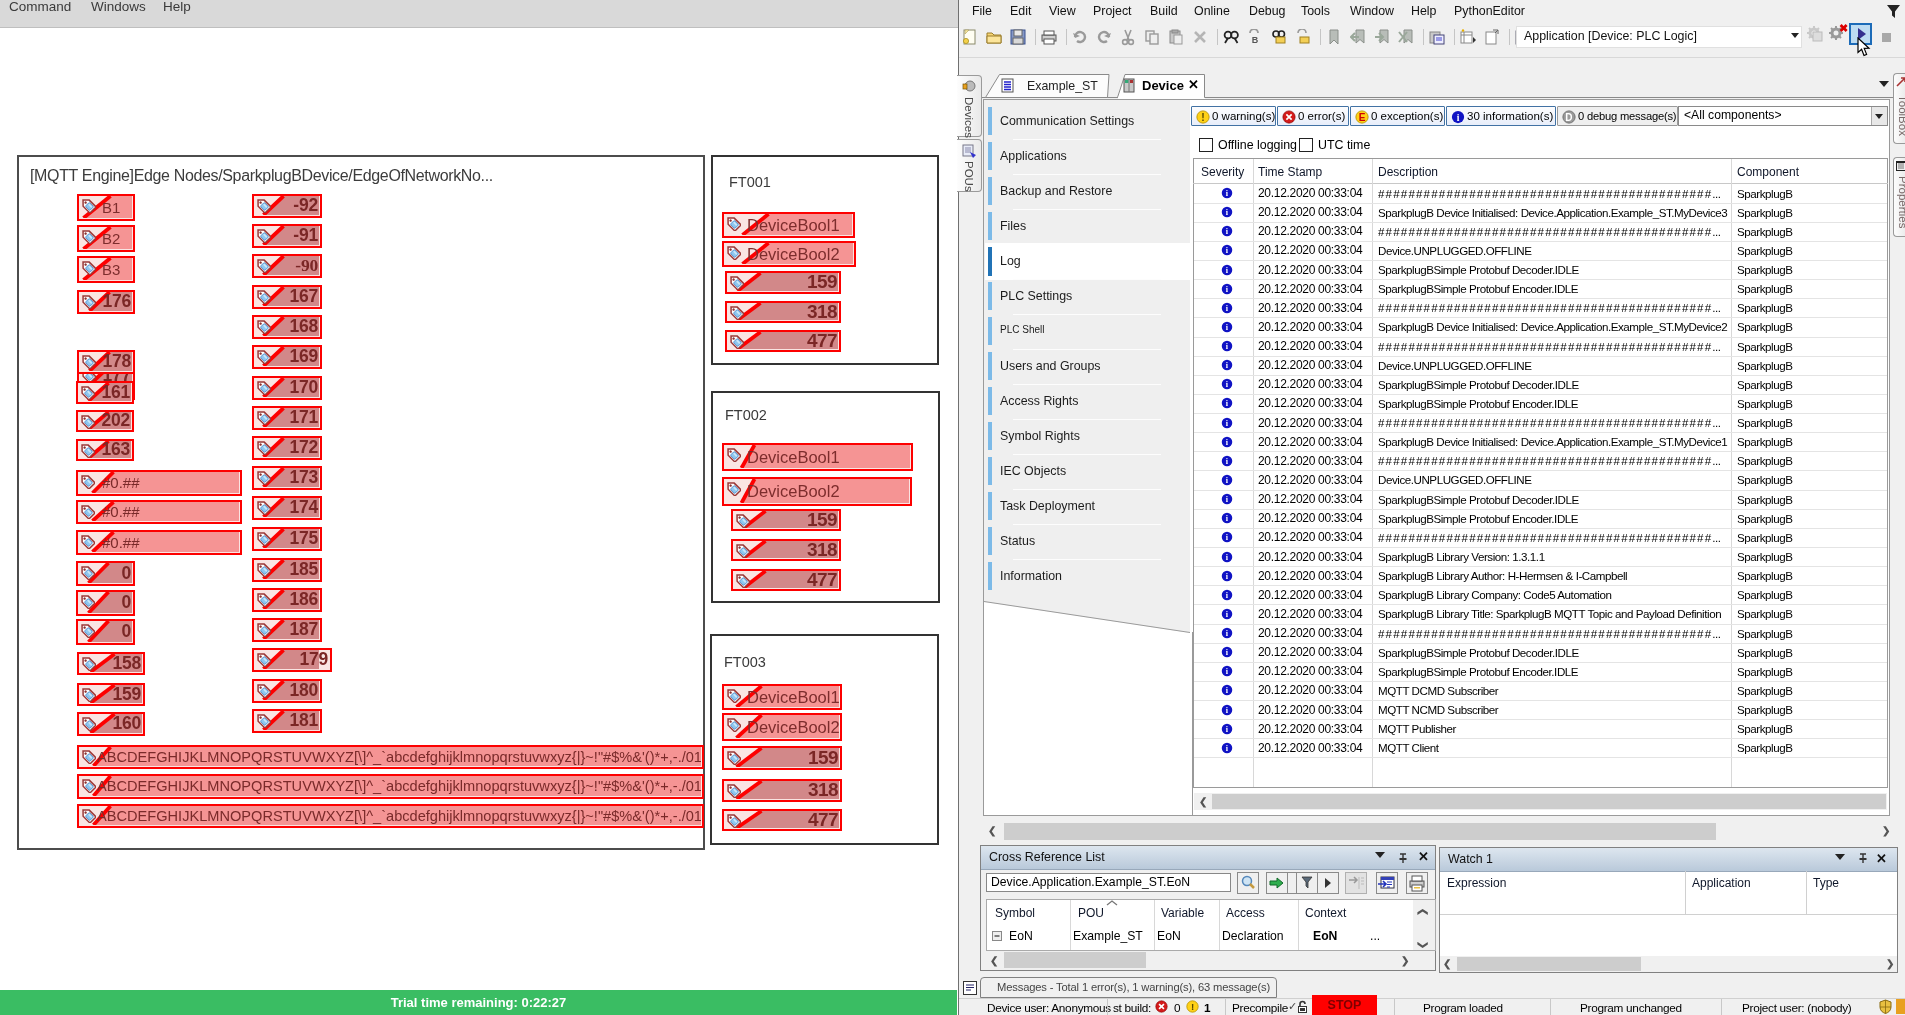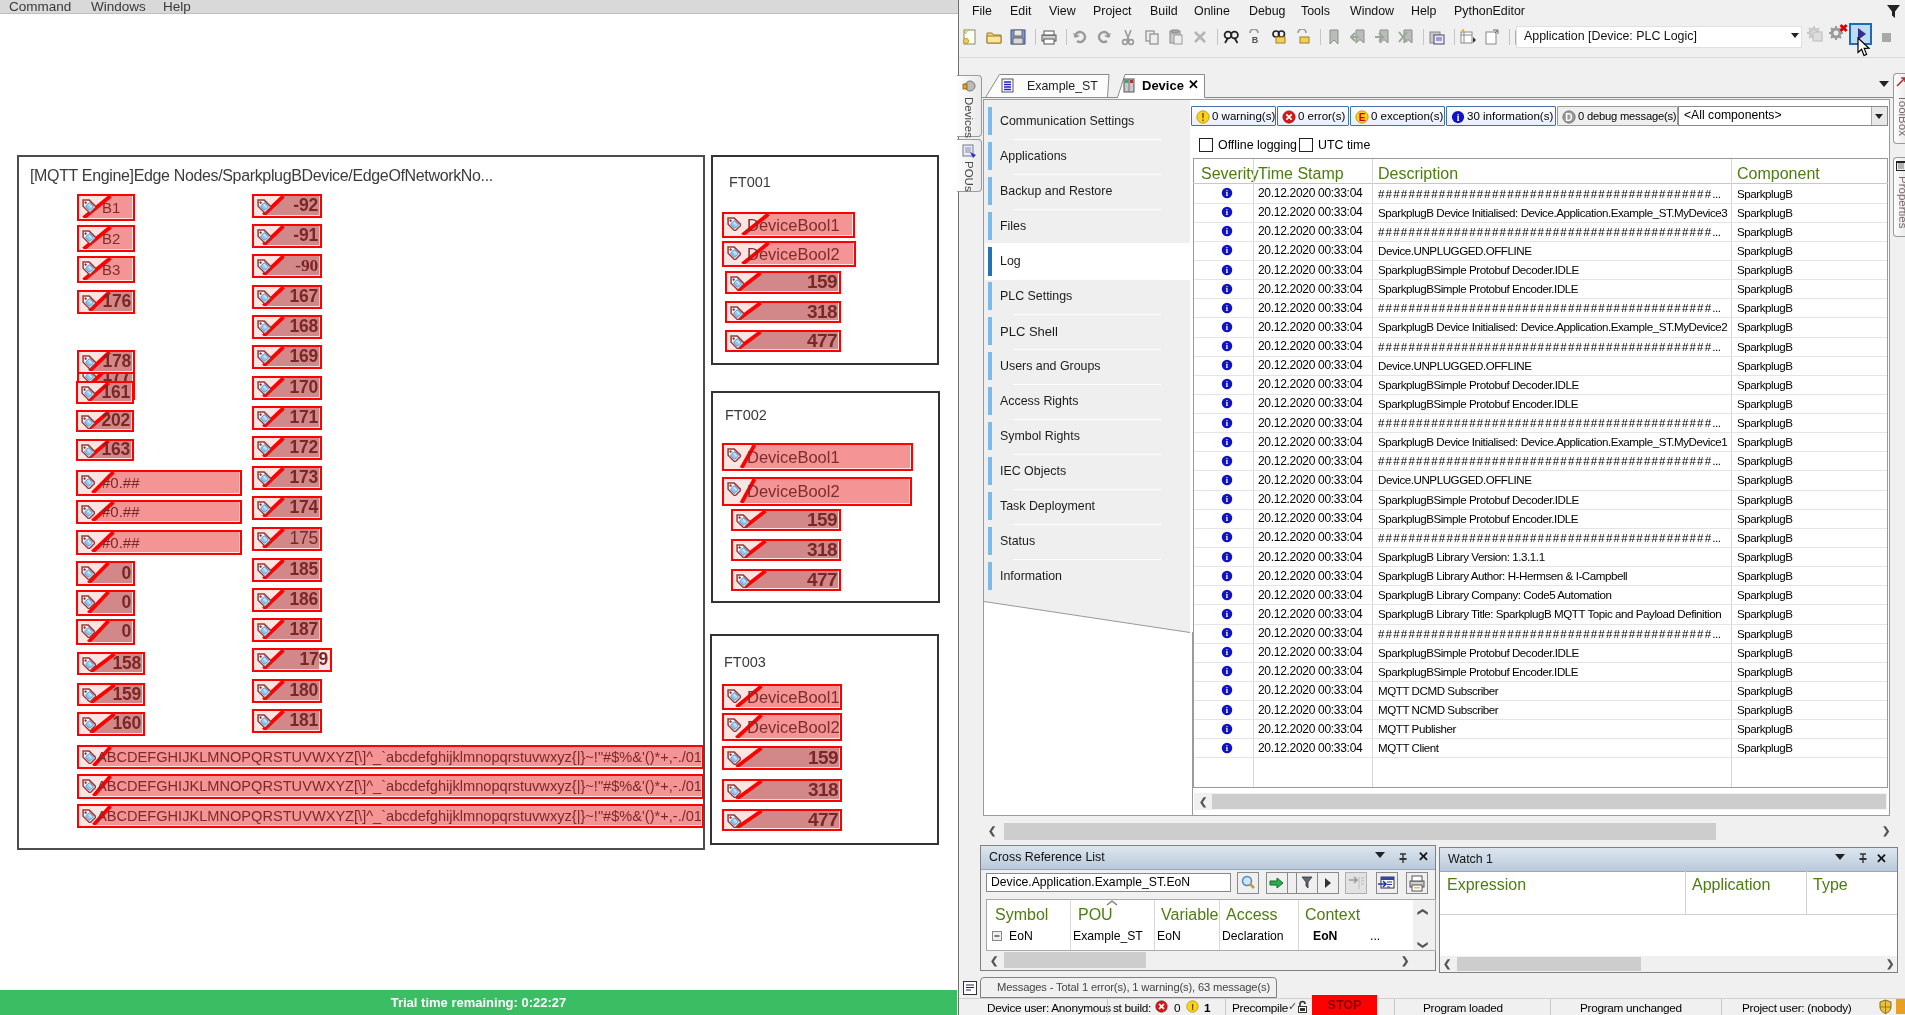--- a/index.html
+++ b/index.html
@@ -3,21 +3,21 @@
 html,body{margin:0;padding:0;width:1905px;height:1015px;overflow:hidden;background:#fff;
 font-family:"Liberation Sans",sans-serif;}
 .abs{position:absolute}
 .bb{box-sizing:border-box}
 .vtab{position:absolute;box-sizing:border-box;border:1px solid #9a9a9a;border-left:none;border-radius:0 4px 4px 0;background:linear-gradient(to right,#fdfdfd,#e9e9e9)}
 .vtxt{writing-mode:vertical-rl;font-size:11.5px;color:#4a4a4a;}
 .fbtn{position:absolute;box-sizing:border-box;height:20px;border:1px solid #4272a4;background:linear-gradient(#fdfdfe,#e8eefa);font-size:11.5px;color:#000;border-radius:1px}
 .fico{position:absolute;left:4px;top:3px}
 .ftx{position:absolute;left:20px;top:3px;white-space:nowrap}
 .sep{position:absolute;width:1px;background:#c8c8c8}
-.hdr{font-size:16px;color:#4d7c0f;position:absolute;white-space:nowrap}
+.hdr{font-size:12px;color:#0f172a;position:absolute;white-space:nowrap}
 .cell{position:absolute;font-size:11.6px;letter-spacing:-0.45px;color:#000;white-space:nowrap}
 .ts{position:absolute;font-size:12px;letter-spacing:-0.3px;color:#000;white-space:nowrap}
 .st{position:absolute;font-size:11.8px;letter-spacing:-0.3px;color:#000;white-space:nowrap}
 .btn21{position:absolute;box-sizing:border-box;width:22px;height:22px;border:1px solid #8a8a8a;background:#efefef}
 .titlebar{position:absolute;left:0;top:0;right:0;height:23px;background:linear-gradient(#dde6ef,#b9c9da);border-bottom:1px solid #98a8ba}
 .ttxt{position:absolute;left:8px;top:4px;font-size:12.4px;color:#111}
 .scrl{position:absolute;background:#f0f0f0}
 .thumb{position:absolute;background:#cdcdcd}
 .arr{position:absolute;font-size:10px;color:#555;font-weight:bold;line-height:14px}
 
@@ -50,21 +50,21 @@
 </symbol>
 <symbol id="dbg" viewBox="0 0 16 16">
  <circle cx="8" cy="8" r="7" fill="#9a9a9a" stroke="#6a6a6a" stroke-width="1"></circle>
  <text x="8" y="12.5" font-size="11.5" font-weight="bold" fill="#fff" text-anchor="middle">D</text>
 </symbol>
 <symbol id="cursor" viewBox="0 0 14 20">
  <path d="M1 1 L1 15.5 L4.6 12.3 L7 18.5 L9.6 17.4 L7.2 11.4 L12 11.2 Z" fill="#fff" stroke="#000" stroke-width="1.2"></path>
 </symbol>
 </defs>
   </svg>
-<div class="abs bb" style="left:0;top:0;width:958px;height:14px;background:#d9d9d9;border-bottom:1px solid #bfbfbf">
+<div class="abs bb" style="left:0;top:0;width:958px;height:28px;background:#d9d9d9;border-bottom:1px solid #bfbfbf">
 <div class="abs" style="left:9px;top:0;line-height:13px;font-size:13.5px;color:#3a3a3a">Command</div>
 <div class="abs" style="left:91px;top:0;line-height:13px;font-size:13.5px;color:#3a3a3a">Windows</div>
 <div class="abs" style="left:163px;top:0;line-height:13px;font-size:13.5px;color:#3a3a3a">Help</div>
 </div>
 <div class="abs bb" style="left:17px;top:155px;width:688px;height:695px;border:2px solid #4c4c4c;background:#fff"></div>
 <div class="abs" style="left:30px;top:167px;font-size:16px;letter-spacing:-0.35px;color:#3c3c3c">[MQTT Engine]Edge Nodes/SparkplugBDevice/EdgeOfNetworkNo...</div>
 <div class="abs bb" style="left:711px;top:155px;width:228px;height:210px;border:2px solid #333;background:#fff"></div>
 <div class="abs" style="left:729px;top:174px;font-size:14.5px;color:#3a3a3a">FT001</div>
 <div class="abs bb" style="left:711px;top:391px;width:229px;height:212px;border:2px solid #333;background:#fff"></div>
 <div class="abs" style="left:725px;top:407px;font-size:14.5px;color:#3a3a3a">FT002</div>
@@ -391,21 +391,21 @@
     <div class="abs" style="right:2px;top:0;height:19px;line-height:19px;font-weight:bold;font-size:17.5px;color:#7b2726;letter-spacing:-0.2px">174</div>
   </div>
 <div class="abs bb" style="left:252px;top:527px;width:70px;height:24px;border:2.5px solid #fd0000;background:#fae5e3;">
     <svg class="abs" style="left:0;top:0" width="65" height="19" viewBox="0 0 65 19">
       <polygon points="29.5,0 65,0 65,19 9.5,19" fill="#d28889"></polygon>
       <line x1="9.5" y1="19" x2="29.5" y2="0" stroke="#fd0000" stroke-width="3.8"></line>
     </svg>
     <svg class="abs" style="left:1px;top:1px" width="16" height="16" viewBox="0 0 16 16">
       <use href="#tg"></use>
     </svg>
-    <div class="abs" style="right:2px;top:0;height:14px;line-height:19px;font-weight:normal;font-size:17.5px;color:#7b2726;letter-spacing:-0.2px">175</div>
+    <div class="abs" style="right:2px;top:0;height:14px;line-height:19px;font-weight:bold;font-size:17.5px;color:#7b2726;letter-spacing:-0.2px">175</div>
   </div>
 <div class="abs bb" style="left:252px;top:558px;width:70px;height:24px;border:2.5px solid #fd0000;background:#fae5e3;">
     <svg class="abs" style="left:0;top:0" width="65" height="19" viewBox="0 0 65 19">
       <polygon points="29.5,0 65,0 65,19 9.5,19" fill="#d28889"></polygon>
       <line x1="9.5" y1="19" x2="29.5" y2="0" stroke="#fd0000" stroke-width="3.8"></line>
     </svg>
     <svg class="abs" style="left:1px;top:1px" width="16" height="16" viewBox="0 0 16 16">
       <use href="#tg"></use>
     </svg>
     <div class="abs" style="right:2px;top:0;height:19px;line-height:19px;font-weight:bold;font-size:17.5px;color:#7b2726;letter-spacing:-0.2px">185</div>
@@ -802,21 +802,21 @@
 <div class="abs" style="left:1000px;top:219px;font-size:12.4px;color:#1c1c1c">Files</div>
 <div class="abs" style="left:1013px;top:244px;width:148px;height:1px;background:#fdfdfd"></div>
 <div class="abs" style="left:985px;top:243px;width:205px;height:37px;background:#fff"></div>
 <div class="abs" style="left:988px;top:247px;width:4px;height:29px;background:#2173b6"></div>
 <div class="abs" style="left:1000px;top:254px;font-size:12.4px;color:#1c1c1c">Log</div>
 <div class="abs" style="left:1013px;top:279px;width:148px;height:1px;background:#fdfdfd"></div>
 <div class="abs" style="left:988px;top:282px;width:4px;height:28px;background:#7cbae8"></div>
 <div class="abs" style="left:1000px;top:289px;font-size:12.4px;color:#1c1c1c">PLC Settings</div>
 <div class="abs" style="left:1013px;top:314px;width:148px;height:1px;background:#fdfdfd"></div>
 <div class="abs" style="left:988px;top:317px;width:4px;height:28px;background:#7cbae8"></div>
-<div class="abs" style="left:1000px;top:324px;font-size:13px;color:#1c1c1c">PLC Shell</div>
+<div class="abs" style="left:1000px;top:324px;font-size:10px;color:#1c1c1c">PLC Shell</div>
 <div class="abs" style="left:1013px;top:349px;width:148px;height:1px;background:#fdfdfd"></div>
 <div class="abs" style="left:988px;top:352px;width:4px;height:28px;background:#7cbae8"></div>
 <div class="abs" style="left:1000px;top:359px;font-size:12.4px;color:#1c1c1c">Users and Groups</div>
 <div class="abs" style="left:1013px;top:384px;width:148px;height:1px;background:#fdfdfd"></div>
 <div class="abs" style="left:988px;top:387px;width:4px;height:28px;background:#7cbae8"></div>
 <div class="abs" style="left:1000px;top:394px;font-size:12.4px;color:#1c1c1c">Access Rights</div>
 <div class="abs" style="left:1013px;top:419px;width:148px;height:1px;background:#fdfdfd"></div>
 <div class="abs" style="left:988px;top:422px;width:4px;height:28px;background:#7cbae8"></div>
 <div class="abs" style="left:1000px;top:429px;font-size:12.4px;color:#1c1c1c">Symbol Rights</div>
 <div class="abs" style="left:1013px;top:454px;width:148px;height:1px;background:#fdfdfd"></div>

